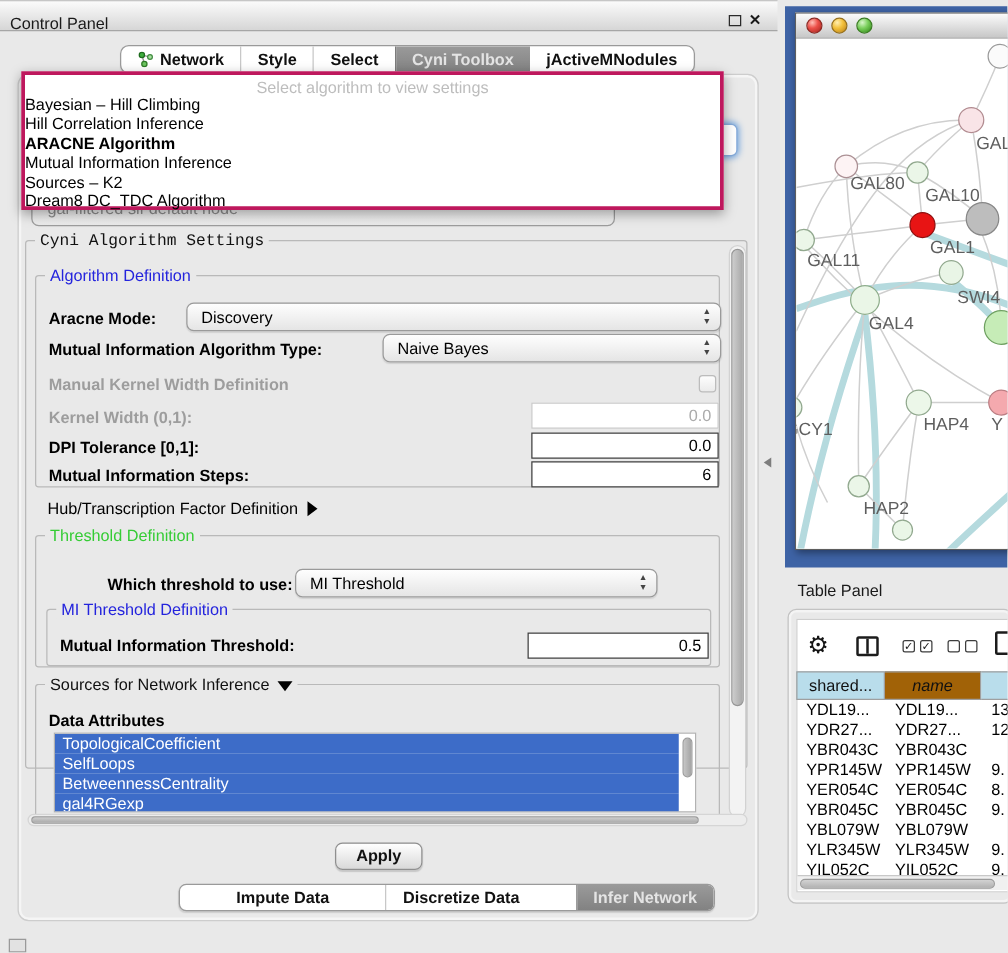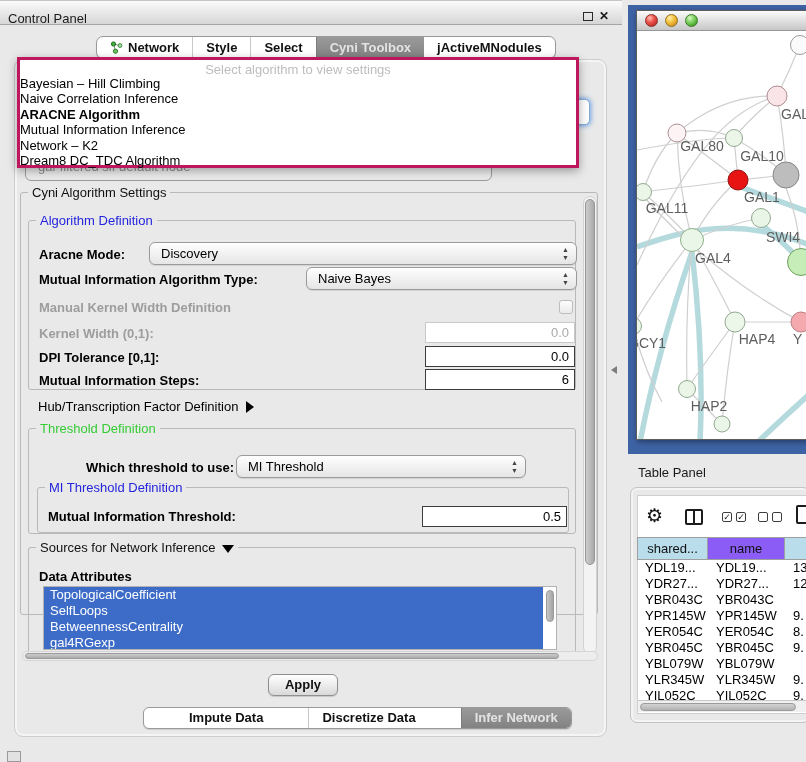--- a/index.html
+++ b/index.html
@@ -43,21 +43,21 @@
     background:linear-gradient(#fefefe,#e9e9e9); border:1px solid #9d9d9d; z-index:5;
     font-size:13px; color:#8f8f8f; line-height:31px; padding-left:12px; }
 
   
   .group { position:absolute; border:1px solid #b9b9b9; border-radius:3px; }
   .group-title { position:absolute; top:-8px; left:7px; background:#e9e9e9; padding:0 4px;
     font-size:13px; color:#111; white-space:nowrap; }
   .group-title.blue { color:#2424dd; }
   .group-title.green { color:#35cc35; }
 
-  .settings-group { left:20px; top:192px; width:578px; height:423px; }
+  .settings-group { left:20px; top:192px; width:578px; height:423px;font-family:Liberation Mono, monospace; }
 
   .lbl { position:absolute; font-size:13px; font-weight:bold; color:#000; white-space:nowrap; }
   .lbl.disabled { color:#9d9d9d; }
 
   .combo { position:absolute; height:23px; border:1px solid #9a9a9a; border-radius:6px;
     background:linear-gradient(#fefefe,#e5e5e5); font-size:13px; color:#000;
     line-height:21px; padding-left:11px; box-shadow:0 1px 1px rgba(0,0,0,.1); }
   .combo .steppers { position:absolute; right:7px; top:3px; font-size:7px; line-height:7.5px; color:#444; text-align:center; }
 
   .field { position:absolute; height:21px; background:#fff; font-size:13px; color:#000;
@@ -126,21 +126,21 @@
   .tb-columns { left:685px; top:509px; width:18px; height:16px; border:2px solid #1c1c1c; border-radius:2px; }
   .tb-columns::after { content:""; position:absolute; left:6px; top:0; width:2px; height:12px; background:#1c1c1c; }
   .cb { position:absolute; width:10px; height:10px; border:1.5px solid #3d3d3d; border-radius:2px;
     font-size:9px; line-height:9px; text-align:center; color:#1c1c1c; background:#fff; }
   .tb-file { left:796px; top:505px; width:15px; height:19px; border:2px solid #1c1c1c; border-radius:2px; background:#fff; }
 
   .th-cell { position:absolute; top:537px; height:23px; border:1px solid #9f9f9f; border-left:none;
     font-size:13px; color:#111; text-align:center; line-height:21px; }
   .th-cell.first { border-left:1px solid #9f9f9f; }
   .th-blue { background:#b9ddeb; }
-  .th-gray { background:#8b5cf6; }
+  .th-gray { background:#a16207;font-style:italic; }
 
   .table-rows { left:637px; top:560px; width:176px; }
   .t-row { display:grid; grid-template-columns:71px 77px 1fr; height:16px; font-size:13px; color:#000; }
   .t-row span { padding-left:8px; white-space:nowrap; overflow:hidden; }
 
   .table-hscroll { left:638px; top:700px; width:175px; height:12px; background:#f0f0f0; border-top:1px solid #c8c8c8; }
   .table-hthumb { position:absolute; left:2px; top:2px; width:156px; height:8px; border-radius:4px;
     background:linear-gradient(#d3d3d3,#b2b2b2); border:1px solid #9b9b9b; }
 
   svg text { font-family:"Liberation Sans", sans-serif; }
@@ -175,24 +175,24 @@
 
 <div class="abs behind-combo-focus"></div>
 <div class="abs behind-combo">
   <span>gal-filtered sif default node</span>
 </div>
 
 <div class="abs dropdown-popup">
   <div class="dropdown-header">Select algorithm to view settings</div>
   <div>
       <div class="dropdown-item">Bayesian – Hill Climbing</div>
-      <div class="dropdown-item">Naive Correlation Inference</div>
+      <div class="dropdown-item">Hill Correlation Inference</div>
       <div class="dropdown-item bold">ARACNE Algorithm</div>
       <div class="dropdown-item">Mutual Information Inference</div>
-      <div class="dropdown-item">Network – K2</div>
+      <div class="dropdown-item">Sources – K2</div>
       <div class="dropdown-item">Dream8 DC_TDC Algorithm</div>
     </div>
 </div>
 
 <div class="group settings-group">
   <span class="group-title">Cyni Algorithm Settings</span>
 </div>
 
 <div class="group" style="left:28px; top:220px; width:548px; height:170px;">
   <span class="group-title blue">Algorithm Definition</span>

